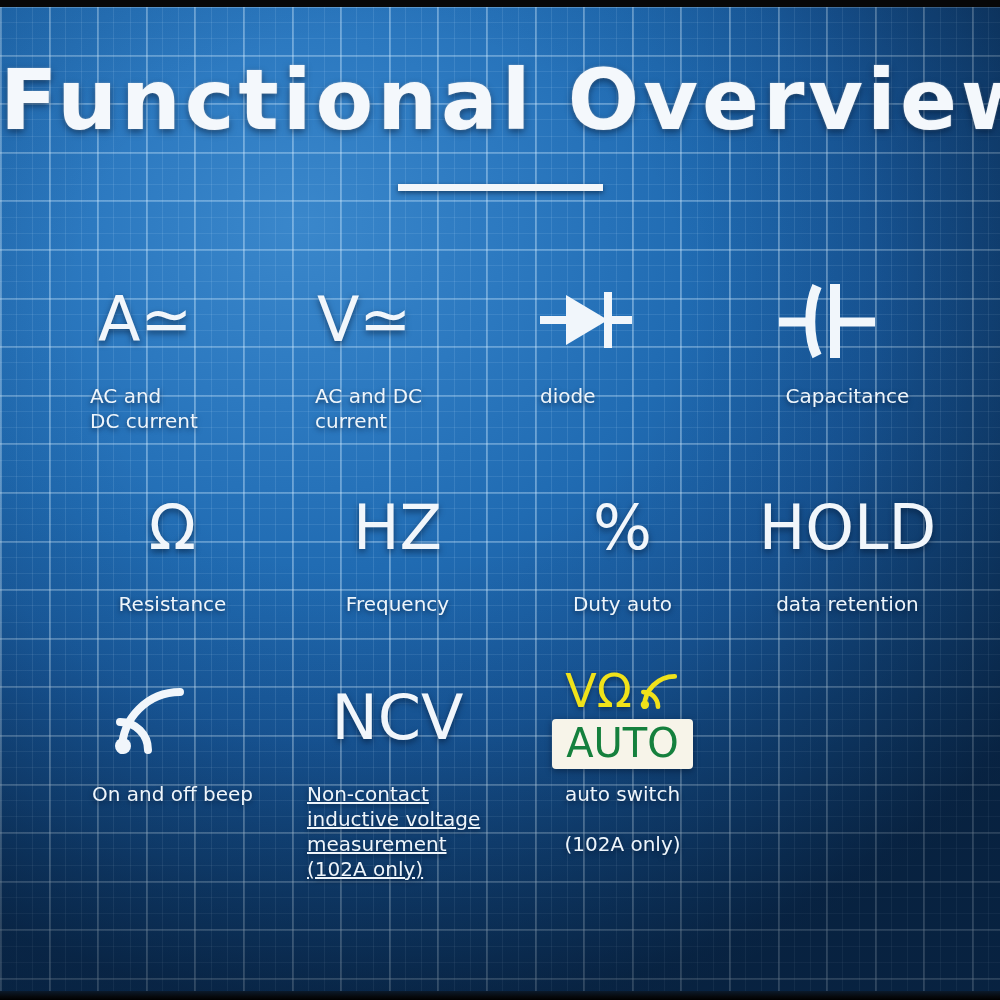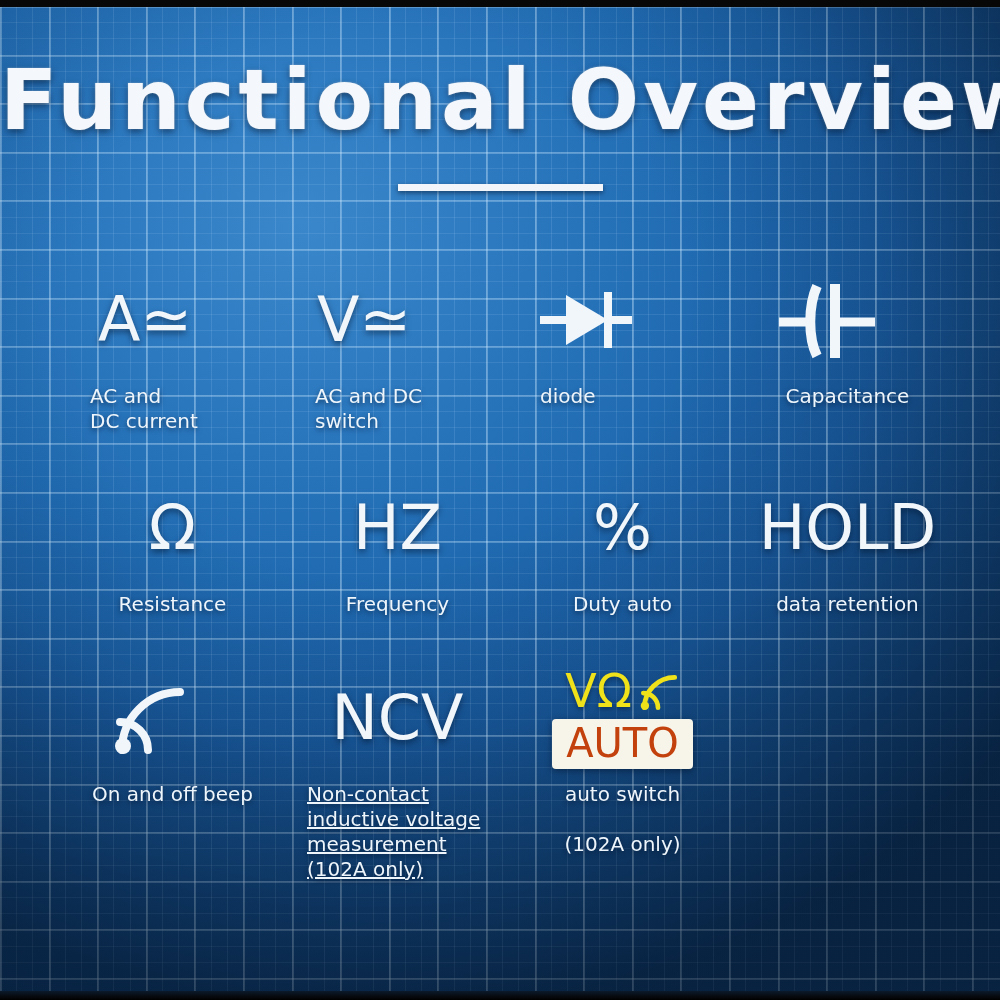--- a/index.html
+++ b/index.html
@@ -151,38 +151,38 @@
   .icon-svg { display:block; overflow: visible; }
 
   
   .auto-stack {
     display: flex;
     flex-direction: column;
     align-items: center;
   }
   .vo-row {
     display: flex;
-    align-items: center;
+    align-items: flex-start;
     gap: 4px;
     color: #f0e21a;
     font-family: "DejaVu Sans", sans-serif;
     font-size: 46px;
     line-height: 46px;
     font-weight: 500;
     text-shadow: 0 2px 5px rgba(0,18,42,0.5);
   }
   .auto-box {
     margin-top: 5px;
     background: #f7f4e9;
     border-radius: 4px;
     padding: 1px 14px 3px 14px;
     box-shadow: 0 2px 6px rgba(0,16,38,0.5);
   }
   .auto-text {
-    color: #c2410c;
+    color: #15803d;
     font-family: "DejaVu Sans", sans-serif;
     font-size: 40px;
     line-height: 46px;
     letter-spacing: 0px;
   }
 
   
   .r1c1 .glyphbox { justify-content: flex-start; padding-left: 34px; }
   .r1c2 .glyphbox { justify-content: flex-start; padding-left: 28px; }
   .r1c3 .glyphbox { justify-content: flex-start; padding-left: 24px; }
@@ -225,21 +225,21 @@
       </div>
       <div class="caption cap-left">AC and
 DC current</div>
     </div>
 
     <div class="cell r1c2">
       <div class="glyphbox">
         <div class="glyph">V≃</div>
       </div>
       <div class="caption cap-left">AC and DC
-switch</div>
+current</div>
     </div>
 
     <div class="cell r1c3">
       <div class="glyphbox">
         <svg class="icon-svg" width="96" height="66" viewBox="0 0 96 66" aria-hidden="true">
           <g fill="none" stroke="#f1f6fb" stroke-width="8" stroke-linecap="butt">
             <line x1="2" y1="33" x2="30" y2="33"></line>
             <line x1="70" y1="5" x2="70" y2="61"></line>
             <line x1="70" y1="33" x2="94" y2="33"></line>
           </g>

